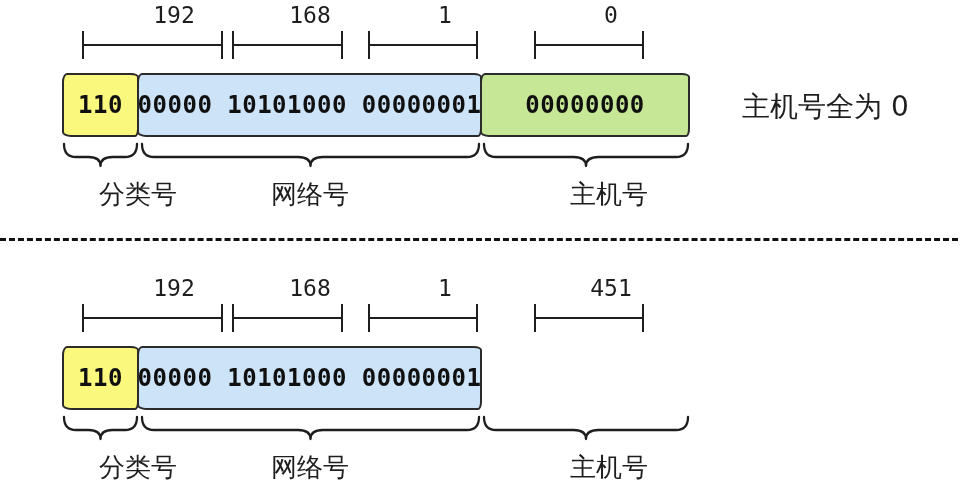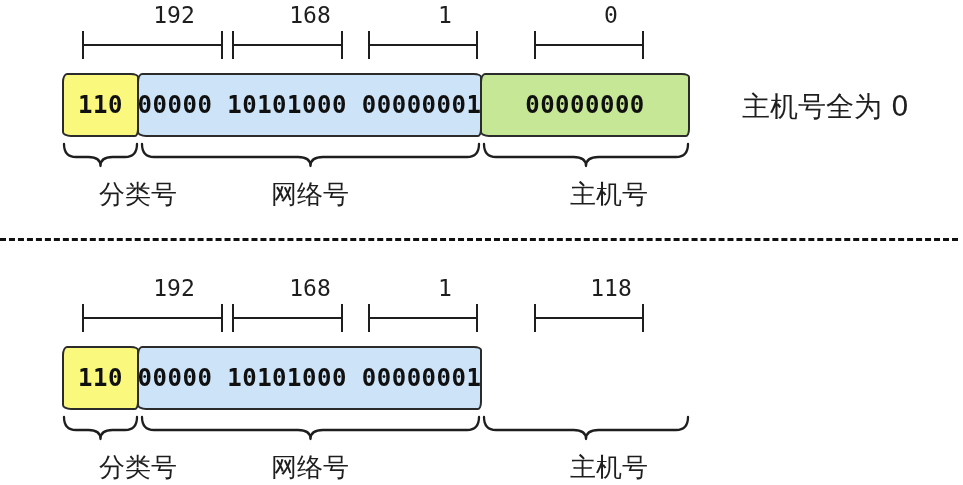--- a/index.html
+++ b/index.html
@@ -122,21 +122,21 @@
     <div class="side-note">主机号全为 0</div>
   </div>
 
   <div class="divider"></div>
 
   <div class="diagram bottom">
 
     <div class="octet-label" style="left:150px">192</div>
     <div class="octet-label" style="left:286px">168</div>
     <div class="octet-label" style="left:421px">1</div>
-    <div class="octet-label" style="left:587px">118</div>
+    <div class="octet-label" style="left:587px">451</div>
 
     <div class="ruler" style="left:82px;width:137px"></div>
     <div class="ruler" style="left:232px;width:107px"></div>
     <div class="ruler" style="left:368px;width:106px"></div>
     <div class="ruler" style="left:534px;width:106px"></div>
 
     <div class="bitbox class">110</div>
     <div class="bitbox network">00000 10101000 00000001</div>
 
     <div class="brace b1">

